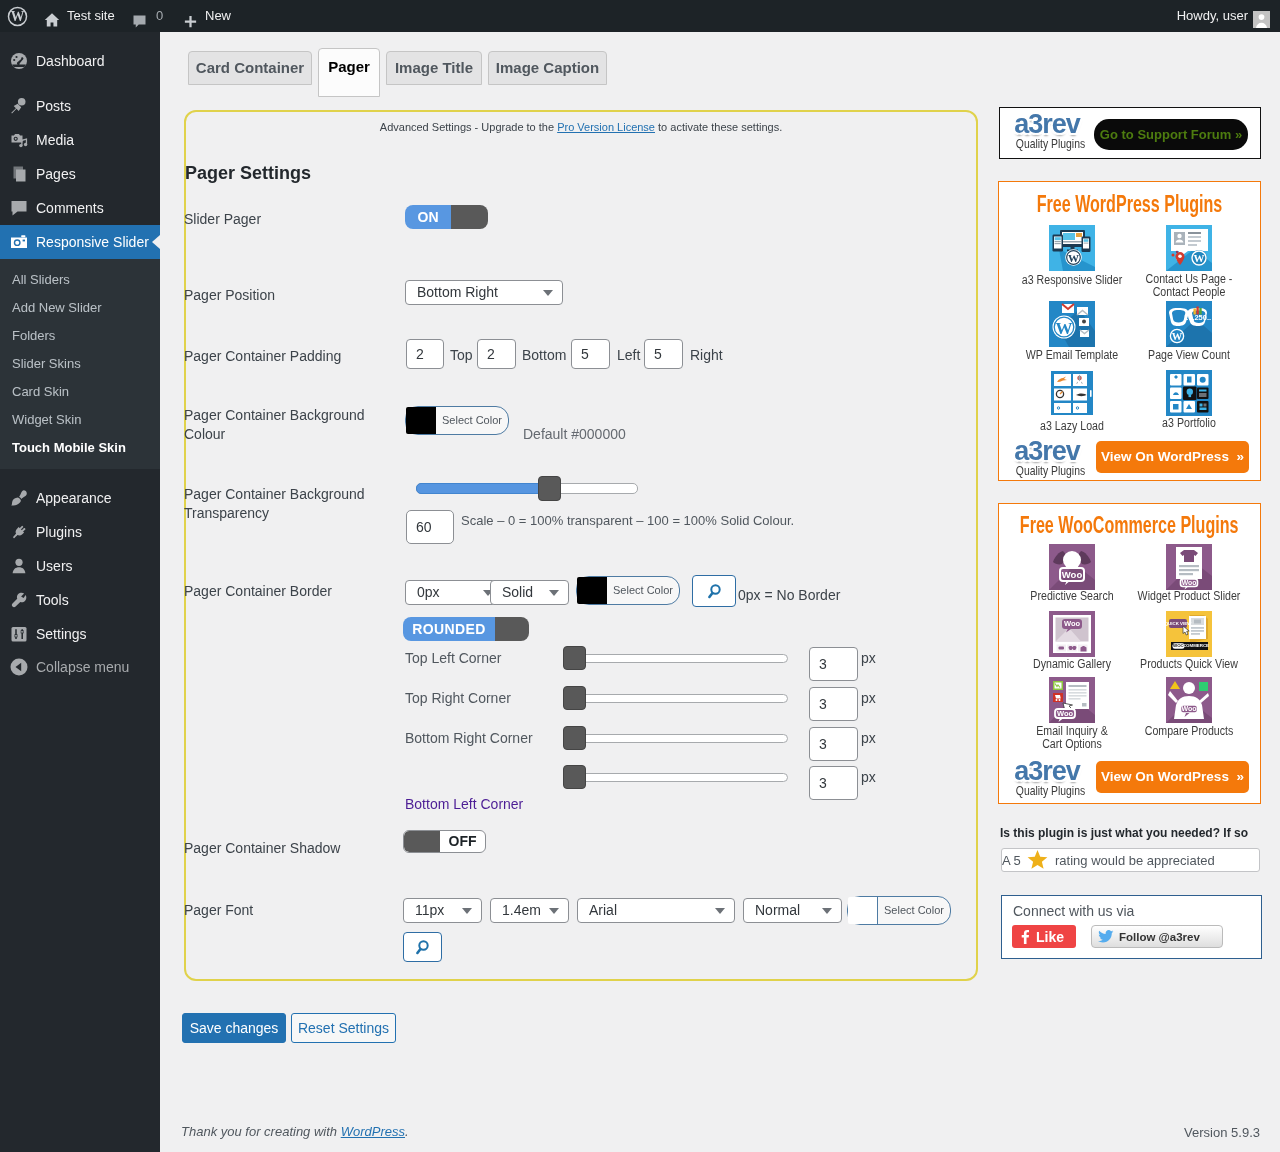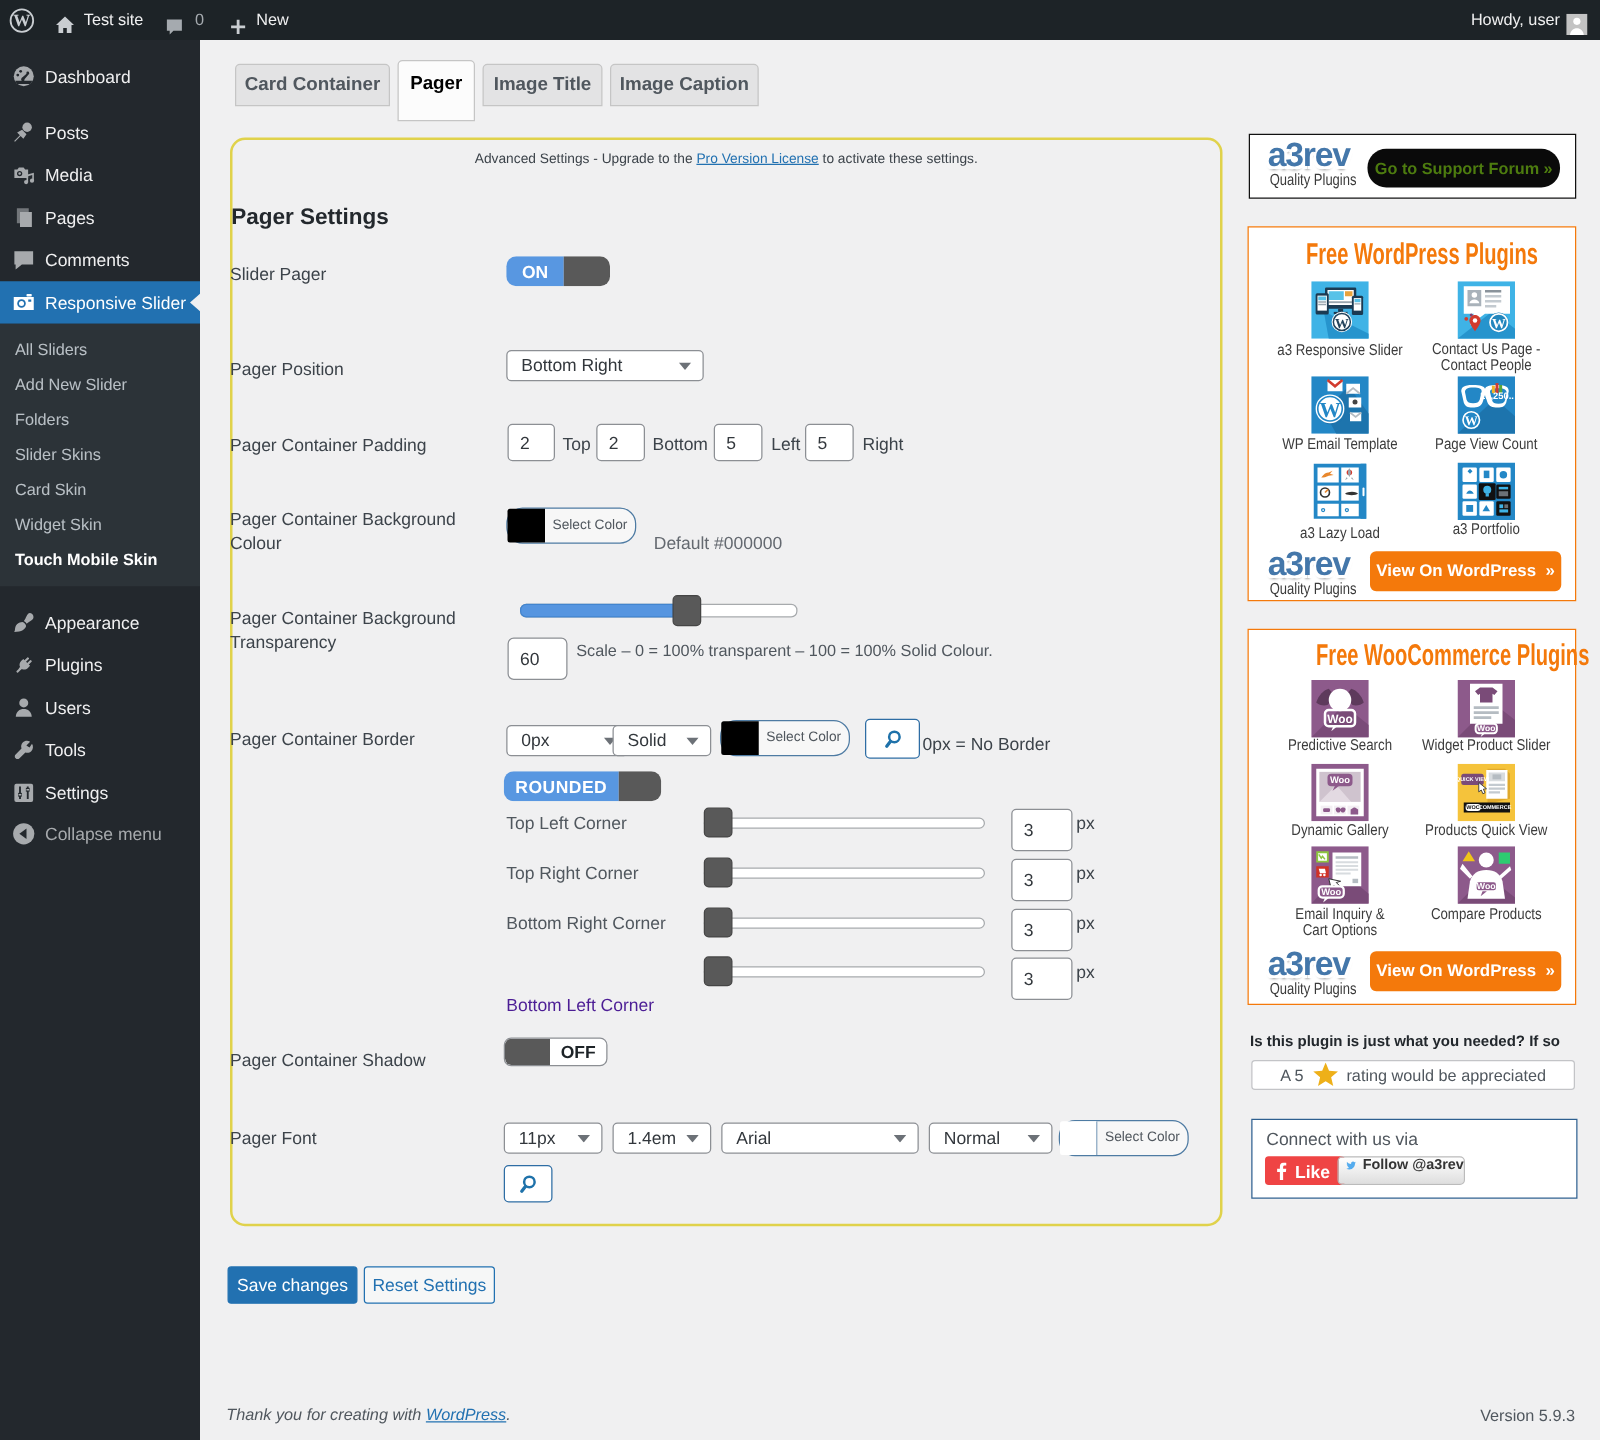--- a/index.html
+++ b/index.html
@@ -39,21 +39,21 @@
 .handle{position:absolute;background:#595959;border:1px solid #454545;border-radius:4px}
 
 .btnp{position:absolute;background:#2271b1;color:#fff;font-size:14px;text-align:center;border-radius:3px;border:1px solid #2271b1}
 .btns{position:absolute;background:#f6f7f7;color:#2271b1;font-size:14px;text-align:center;border-radius:3px;border:1px solid #2271b1}
 
 .box{position:absolute;background:#fff}
 .a3lg{position:absolute;text-align:center}
 .a3lg .a3t{font-size:27px;font-weight:bold;color:#4477aa;letter-spacing:-1px;line-height:26px;white-space:nowrap;text-shadow:-2px -2px 0 #fff,2px -2px 0 #fff,-2px 2px 0 #fff,2px 2px 0 #fff,0 3px 2px rgba(0,0,0,.35)}
 .a3lg .a3q{font-size:13px;color:#3a3a3a;line-height:14px;transform:scaleX(.8);transform-origin:center;white-space:nowrap}
 .obtn{position:absolute;background:#f4790b;border-radius:5px;color:#fff;font-weight:bold;font-size:13.5px;text-align:center}
-.otitle{position:absolute;width:100%;display:flex;color:#f4790b;font-weight:bold;font-size:24px;white-space:nowrap}
+.otitle{position:absolute;width:100%;display:flex;justify-content:center;color:#f4790b;font-weight:bold;font-size:24px;white-space:nowrap}
 .otitle span{display:inline-block;transform:scaleX(.67)}
 .cap{position:absolute;font-size:12.5px;color:#3c3c3c;text-align:center;line-height:12.5px;white-space:nowrap;transform:scaleX(.85)}
 .picon{position:absolute;width:46px;height:46px}
 .picon svg{display:block}
 </style>
 </head>
 <body>
 
 <div id="adminbar">
   <span class="it" style="left:7px;top:6px;height:20px">
@@ -649,32 +649,32 @@
   <div class="cap" style="left:3px;top:221px;width:140px">Email Inquiry &amp;<br>Cart Options</div>
   <div class="cap" style="left:120px;top:221px;width:140px">Compare Products</div>
   <div class="a3lg" style="left:9px;top:254px;width:78px">
         <div class="a3t">a3rev</div>
         <div class="a3q">Quality Plugins</div>
       </div>
   <div class="obtn" style="left:97px;top:257px;width:153px;height:32px;line-height:32px">View On WordPress &nbsp;»</div>
 </div>
 
 <div style="position:absolute;left:1000px;top:826px;font-size:12px;font-weight:bold;color:#23282d;white-space:nowrap">Is this plugin is just what you needed? If so</div>
-<div class="box" style="left:1001px;top:848px;width:259px;height:24px;border:1px solid #c3c4c7;border-radius:3px;display:flex;align-items:center;justify-content:center;font-size:13px;color:#50575e;white-space:nowrap">A 5&nbsp;<svg width="21" height="20" viewBox="0 0 20 19" style="margin:0 3px">
+<div class="box" style="left:1001px;top:848px;width:259px;height:24px;border:1px solid #c3c4c7;border-radius:3px;display:flex;align-items:center;justify-content:flex-start;font-size:13px;color:#50575e;white-space:nowrap">A 5&nbsp;<svg width="21" height="20" viewBox="0 0 20 19" style="margin:0 3px">
         <path d="M10 0l2.6 6.3 6.8.5-5.2 4.4 1.6 6.6L10 14.2l-5.8 3.6 1.6-6.6L.6 6.8l6.8-.5z" fill="#eeb019"></path>
       </svg>&nbsp;rating would be appreciated</div>
 
 <div class="box" style="left:1001px;top:895px;width:261px;height:64px;border:1px solid #2e5f8f">
   <div style="position:absolute;left:11px;top:7px;font-size:14px;color:#50575e">Connect with us via</div>
   <div style="position:absolute;left:10px;top:29px;width:64px;height:23px;background:#ef4444;border-radius:3px;color:#fff;display:flex;align-items:center">
     <svg width="12" height="14" viewBox="0 0 10 14" style="margin:0 5px 0 7px">
           <path d="M6.5 14V7.5h2.2L9 5H6.5V3.6c0-.8.3-1.3 1.3-1.3H9V.1C8.7.1 8 0 7.2 0 5.2 0 3.9 1.2 3.9 3.3V5H1.7v2.5h2.2V14z" fill="#fff"></path>
         </svg>
     <span style="font-size:14px;font-weight:bold">Like</span>
   </div>
-  <div style="position:absolute;left:68px;top:29px;width:102px;height:23px;background:linear-gradient(#fff,#dedede);border:1px solid #bbb;border-radius:4px;display:flex;">
+  <div style="position:absolute;left:89px;top:29px;width:132px;height:23px;background:linear-gradient(#fff,#dedede);border:1px solid #bbb;border-radius:4px;display:flex;align-items:center">
     <svg width="16" height="13" viewBox="0 0 16 13" style="margin:0 5px 0 6px">
           <path d="M15.4 1.6c-.6.3-1.2.4-1.8.5.6-.4 1.1-1 1.4-1.7-.6.4-1.3.6-2 .8C12.4.5 11.6.1 10.7.1c-1.7 0-3.1 1.4-3.1 3.1 0 .2 0 .5.1.7C5.1 3.8 2.8 2.6 1.2.7c-.3.5-.4 1-.4 1.6 0 1.1.5 2 1.4 2.6-.5 0-1-.2-1.4-.4 0 1.5 1.1 2.8 2.5 3.1-.3.1-.5.1-.8.1-.2 0-.4 0-.6-.1.4 1.2 1.5 2.1 2.9 2.2-1.1.8-2.4 1.3-3.9 1.3H0c1.4.9 3 1.4 4.8 1.4 5.8 0 9-4.8 9-9v-.4c.6-.4 1.2-1 1.6-1.5z" fill="#55acee"></path>
         </svg>
     <span style="font-size:11.5px;font-weight:bold;color:#333;white-space:nowrap">Follow @a3rev</span>
   </div>
 </div>
 </div>
 
 </body></html>

